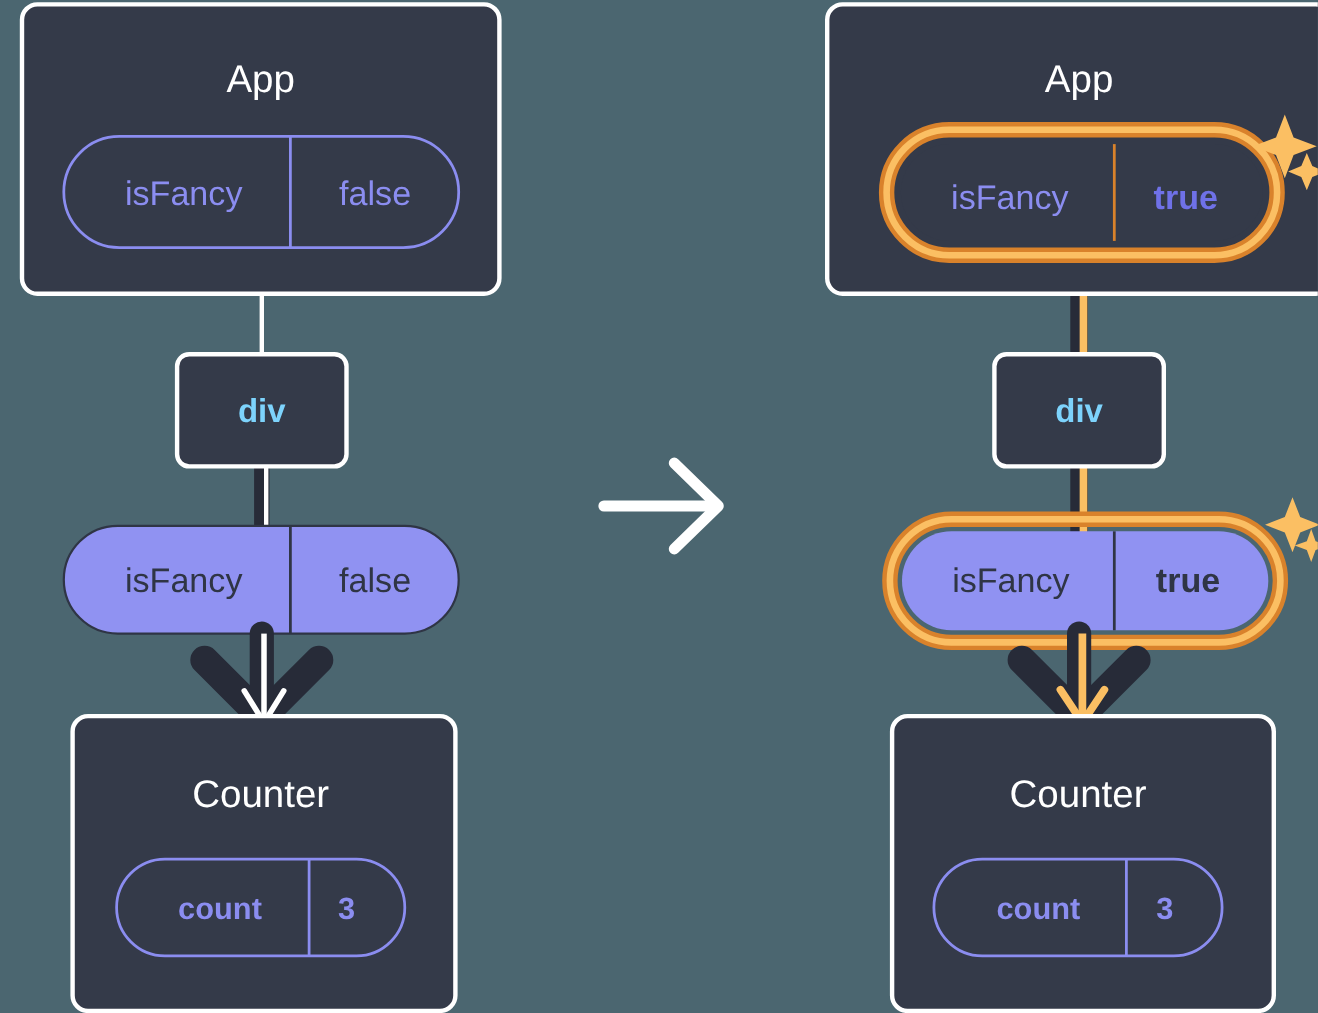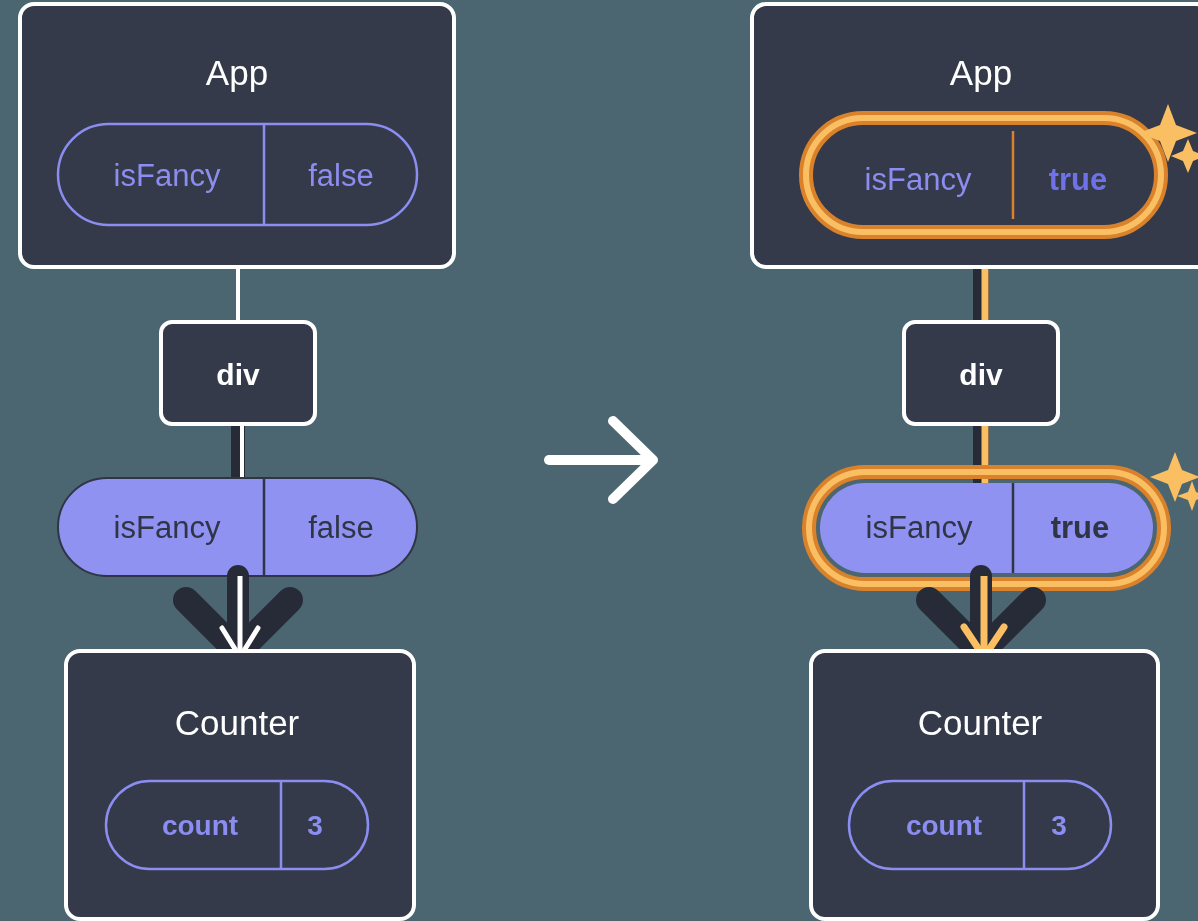--- a/index.html
+++ b/index.html
@@ -11,21 +11,21 @@
     position:relative;
   }
   #stage{position:absolute;left:16px;top:0;width:1198px;height:921px;}
   svg.layer{position:absolute;left:0;top:0;width:1198px;height:921px;overflow:visible;}
   .txt{position:absolute;white-space:nowrap;}
   .boxtitle{
     color:#ffffff;font-size:35px;font-weight:400;letter-spacing:0px;
     text-align:center;
   }
   .divtitle{
-    color:#ffffff;font-size:30px;font-weight:700;text-align:center;
+    color:#7dd3fc;font-size:30px;font-weight:700;text-align:center;
   }
   .pilltext{font-size:31px;}
   .pilltext.outline{color:#8b8df0;font-weight:400;}
   .pilltext.filled{color:#2f3545;font-weight:400;}
   .pilltext.filled.bold{font-weight:700;}
   .pilltext.outline.bold{font-weight:700;color:#6f71e8;}
   .pilltext.small{font-size:28px;font-weight:bold;}
   .center{transform:translate(-50%,-50%);}
 </style>
 </head>

